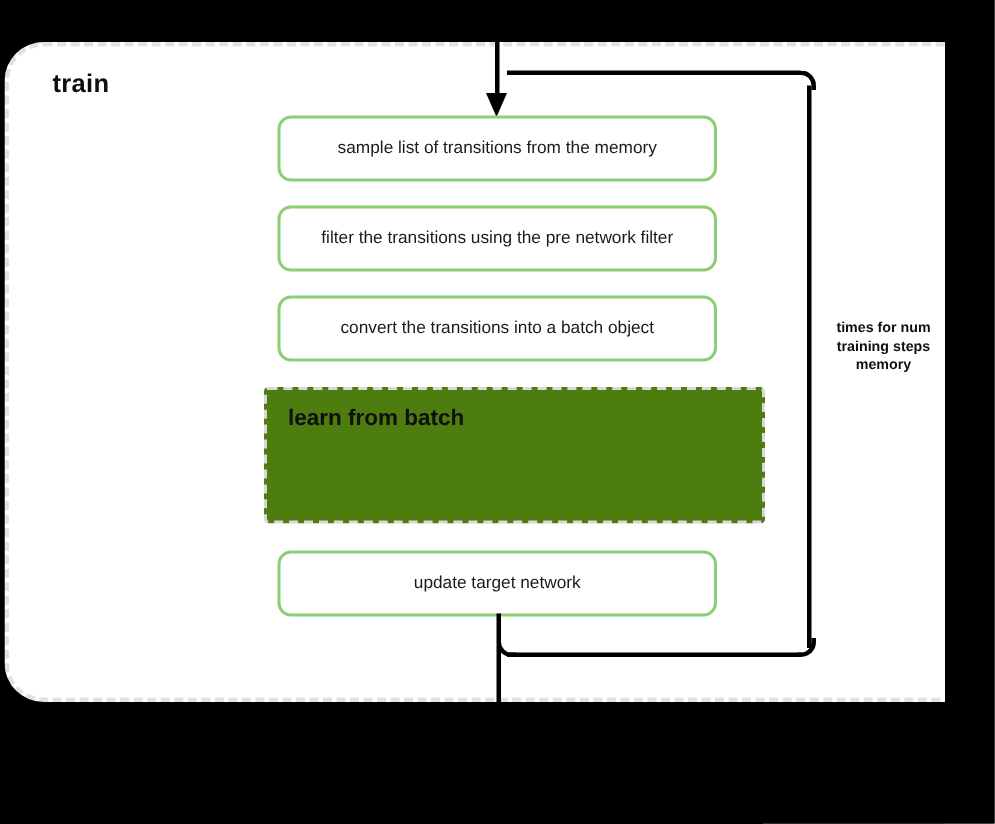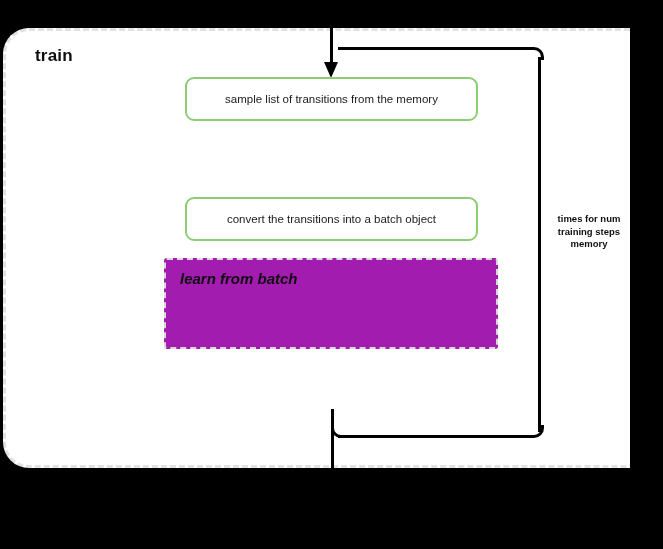--- a/index.html
+++ b/index.html
@@ -58,29 +58,28 @@
     padding: 0 10px;
   }
   .node-box.b1 { left: 185px; top:  77px; width: 293px; height: 44px; }
   .node-box.b2 { left: 185px; top: 137px; width: 293px; height: 44px; }
   .node-box.b3 { left: 185px; top: 197px; width: 293px; height: 44px; }
   .node-box.b4 { left: 185px; top: 367px; width: 293px; height: 44px; }
 
   
   .group-box {
     position: absolute;
-    left: 164px;
+    left: 176px;
     top: 258px;
     width: 334px;
     height: 91px;
     box-sizing: border-box;
-    background: #a21caf;
+    background: #4d7c0f;
     border: 2px dashed #d8d8d8;
     border-radius: 3px;
-    font-style: italic;
   }
   .group-title {
     position: absolute;
     left: 14px;
     top: 8px;
     width: 150px;
     font-size: 15px;
     font-weight: bold;
     color: #0f0f0f;
     line-height: 1.5;
@@ -184,29 +183,35 @@
   <div class="loop-top-corner"></div>
   <div class="loop-right"></div>
   <div class="loop-bot-corner"></div>
   <div class="loop-bottom"></div>
   <div class="loop-bot-left-corner"></div>
 
   <div class="node-box b1">
     <span>sample list of transitions from the memory</span>
   </div>
 
+  <div class="node-box b2">
+    <span>filter the transitions using the pre network filter</span>
+  </div>
 
   <div class="node-box b3">
     <span>convert the transitions into a batch object</span>
   </div>
 
   <div class="group-box">
     <div class="group-title">learn from batch</div>
   </div>
 
+  <div class="node-box b4">
+    <span>update target network</span>
+  </div>
 
   <div class="conn out-vert"></div>
 
   <div class="loop-label">
     <div>times for num</div>
     <div>training steps</div>
     <div>memory</div>
   </div>
 
 </div>

